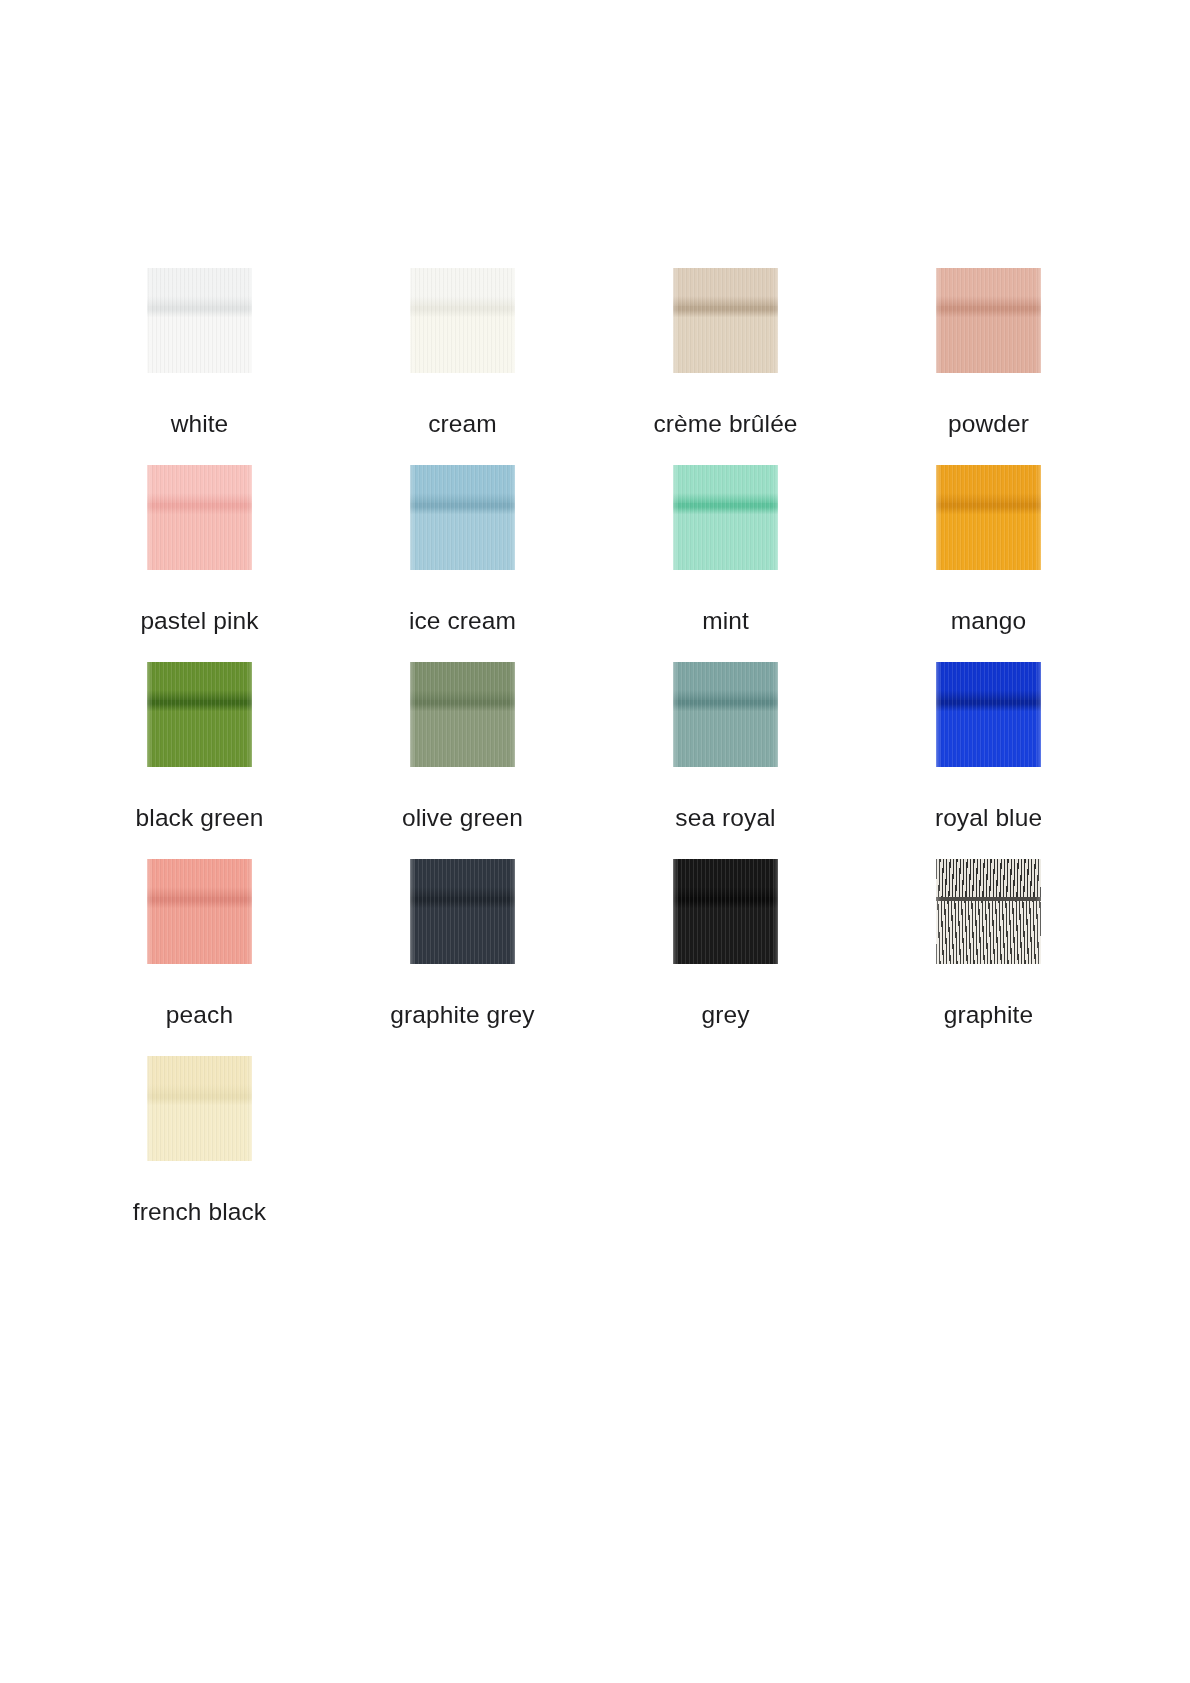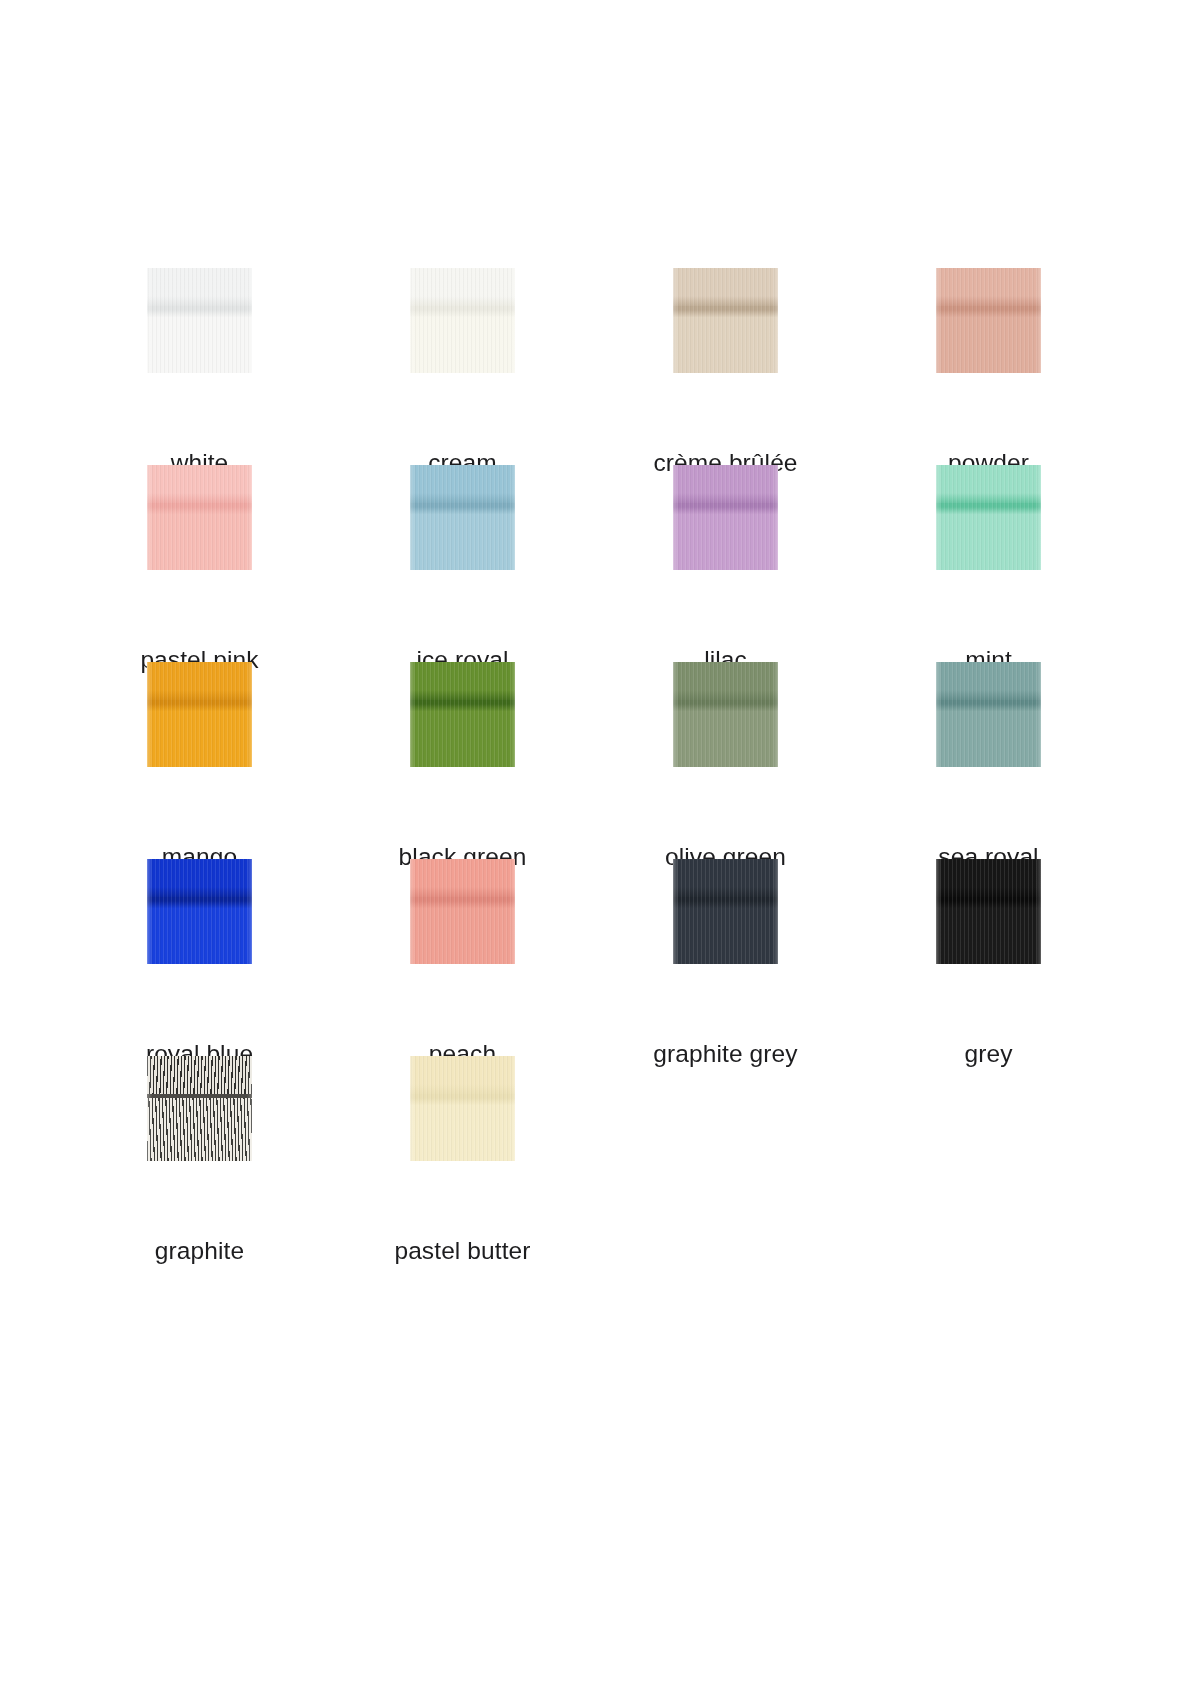--- a/index.html
+++ b/index.html
@@ -37,21 +37,20 @@
     justify-items: center;
   }
 
   .swatch-cell {
     width: 263px;
     height: 197px;
     display: flex;
     flex-direction: column;
     align-items: center;
     justify-content: flex-start;
-    gap: 39px;
   }
 
   .swatch-chip {
     width: 105px;
     height: 105px;
     position: relative;
     overflow: hidden;
     flex: 0 0 auto;
   }
 
@@ -205,31 +204,21 @@
         <div class="swatch-label">pastel pink</div>
       </div>
       <div class="swatch-cell">
         <div class="swatch-chip">
           <div class="chip-top" style="background: linear-gradient(rgb(152, 196, 214) 0%, rgb(152, 196, 214) 70%, rgb(127, 173, 191) 100%);"></div>
           <div class="chip-fold" style="background: rgb(127, 173, 191);"></div>
           <div class="chip-bottom" style="background: linear-gradient(rgb(127, 173, 191) 0%, rgb(164, 203, 218) 12%, rgb(164, 203, 218) 100%);"></div>
           <div class="chip-texture"></div>
           <div class="chip-edge"></div>
         </div>
-        <div class="swatch-label">ice royal</div>
-      </div>
-      <div class="swatch-cell">
-        <div class="swatch-chip">
-          <div class="chip-top" style="background: linear-gradient(rgb(194, 153, 203) 0%, rgb(194, 153, 203) 70%, rgb(169, 125, 181) 100%);"></div>
-          <div class="chip-fold" style="background: rgb(169, 125, 181);"></div>
-          <div class="chip-bottom" style="background: linear-gradient(rgb(169, 125, 181) 0%, rgb(199, 159, 207) 12%, rgb(199, 159, 207) 100%);"></div>
-          <div class="chip-texture"></div>
-          <div class="chip-edge"></div>
-        </div>
-        <div class="swatch-label">lilac</div>
+        <div class="swatch-label">ice cream</div>
       </div>
       <div class="swatch-cell">
         <div class="swatch-chip">
           <div class="chip-top" style="background: linear-gradient(rgb(154, 223, 198) 0%, rgb(154, 223, 198) 70%, rgb(94, 195, 157) 100%);"></div>
           <div class="chip-fold" style="background: rgb(94, 195, 157);"></div>
           <div class="chip-bottom" style="background: linear-gradient(rgb(94, 195, 157) 0%, rgb(159, 224, 201) 12%, rgb(159, 224, 201) 100%);"></div>
           <div class="chip-texture"></div>
           <div class="chip-edge"></div>
         </div>
         <div class="swatch-label">mint</div>
@@ -324,16 +313,16 @@
         <div class="swatch-label">graphite</div>
       </div>
       <div class="swatch-cell">
         <div class="swatch-chip">
           <div class="chip-top" style="background: linear-gradient(rgb(243, 231, 191) 0%, rgb(243, 231, 191) 70%, rgb(234, 223, 180) 100%);"></div>
           <div class="chip-fold" style="background: rgb(234, 223, 180);"></div>
           <div class="chip-bottom" style="background: linear-gradient(rgb(234, 223, 180) 0%, rgb(245, 236, 201) 12%, rgb(245, 236, 201) 100%);"></div>
           <div class="chip-texture"></div>
           <div class="chip-edge"></div>
         </div>
-        <div class="swatch-label">pastel butter</div>
+        <div class="swatch-label">french black</div>
       </div>
     </div>
 </div>
 
 </body></html>

